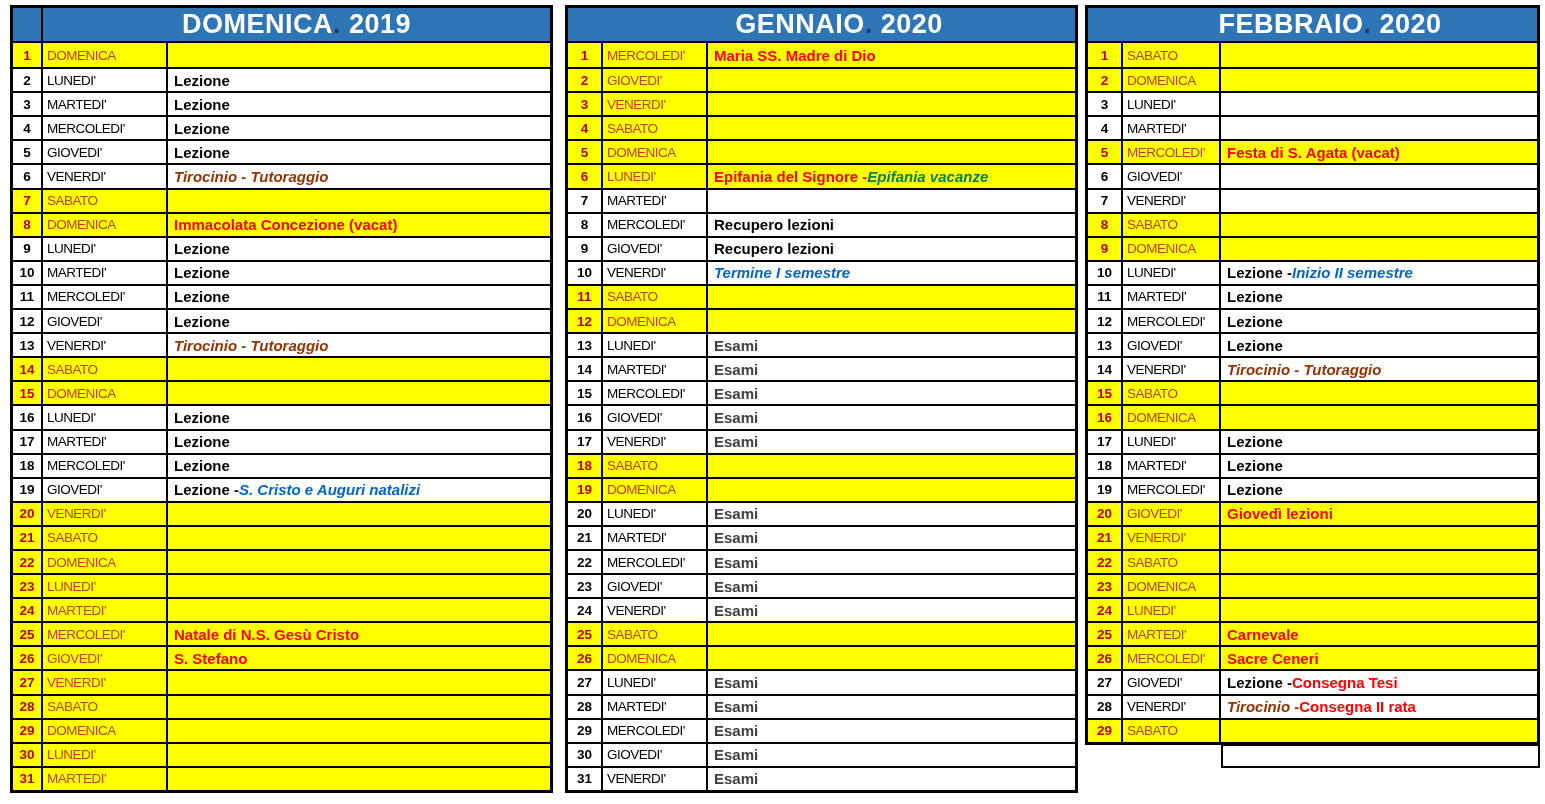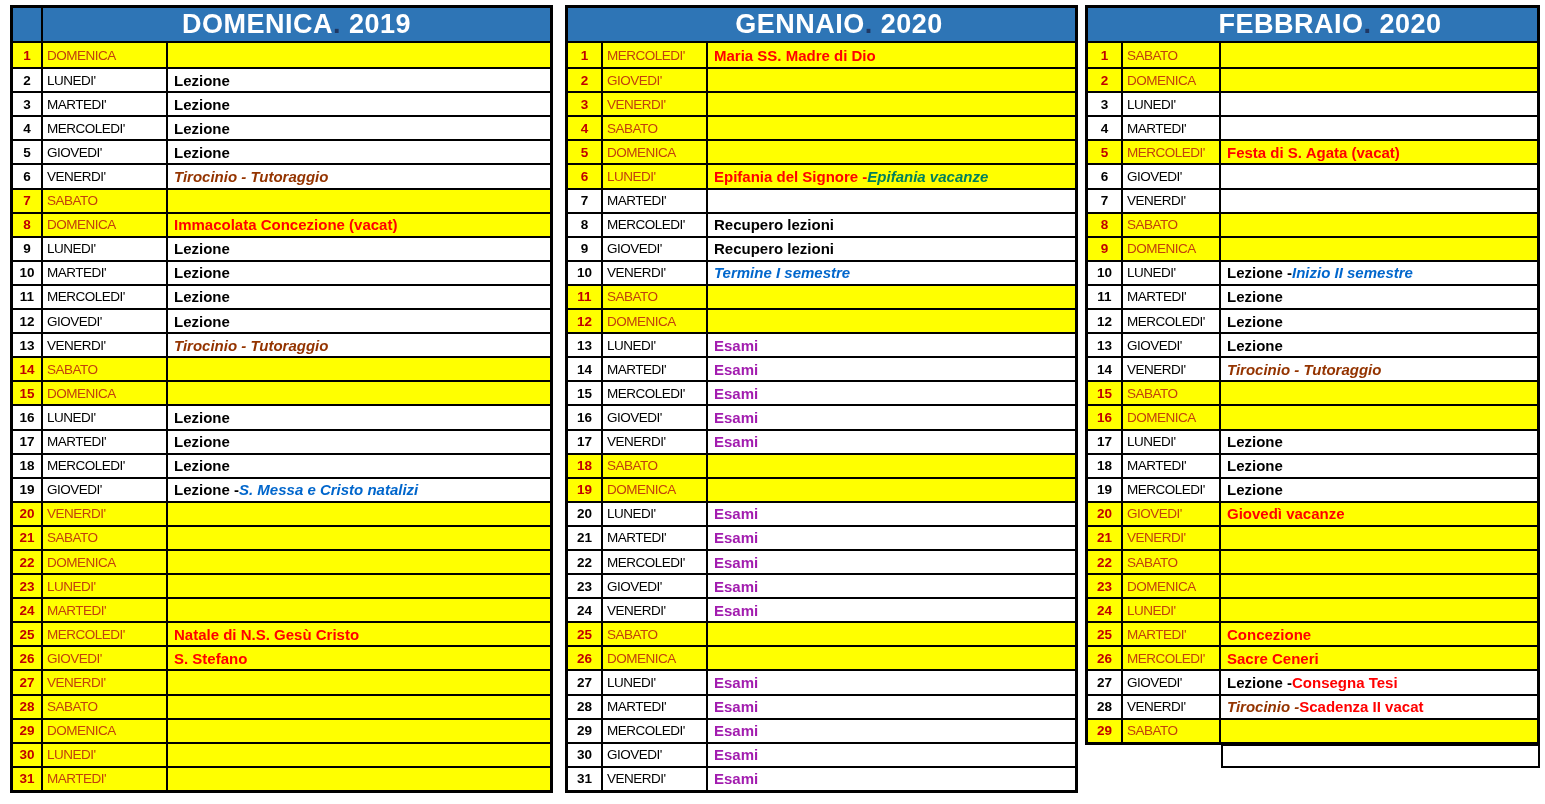--- a/index.html
+++ b/index.html
@@ -16,21 +16,21 @@
   .c-num{justify-content:center;font-weight:bold;font-size:13.5px;color:#000;border-right:2px solid #000;flex:0 0 auto;}
   .c-day{padding-left:4px;font-size:13.5px;letter-spacing:-0.5px;color:#000;border-right:2px solid #000;flex:0 0 auto;}
   .c-note{flex:1;padding-left:6px;font-weight:bold;font-size:15px;}
   .yellow{background:#ffff00;}
   .yellow .c-num{color:#c00000;}
   .yellow .c-day{color:#c2410c;}
   .sb{color:#000;}
   .sr{color:#ff0000;}
   .sw{color:#943400;font-style:italic;}
   .su{color:#0066cc;font-style:italic;}
-  .sg{color:#a21caf;}
+  .sg{color:#404040;}
   .st{color:#00805c;font-style:italic;}
   .extra-cell{position:absolute;background:#fff;border:2.5px solid #000;box-sizing:border-box;}
 </style>
 </head>
 <body>
 
 <div id="calendar-grid">
   <section class="month" style="left: 10px; width: 543px; top: 5px;">
     <div class="hdr split">
       <div class="hnum" style="width: 30px;"></div>
@@ -171,21 +171,21 @@
     <div class="cell c-note">
             <span class="sb">Lezione</span>
           </div>
   </div>
 
   <div class="row">
     <div class="cell c-num" style="width: 30px;">19</div>
     <div class="cell c-day" style="width: 125px;">GIOVEDI'</div>
     <div class="cell c-note">
             <span class="sb">Lezione - </span>
-            <span class="su">S. Messa e Cristo natalizi</span>
+            <span class="su">S. Cristo e Auguri natalizi</span>
           </div>
   </div>
 
   <div class="row yellow">
     <div class="cell c-num" style="width: 30px;">20</div>
     <div class="cell c-day" style="width: 125px;">VENERDI'</div>
   </div>
 
   <div class="row yellow">
     <div class="cell c-num" style="width: 30px;">21</div>
@@ -629,21 +629,21 @@
     <div class="cell c-day" style="width: 98px;">MERCOLEDI'</div>
     <div class="cell c-note">
             <span class="sb">Lezione</span>
           </div>
   </div>
 
   <div class="row yellow">
     <div class="cell c-num" style="width: 35px;">20</div>
     <div class="cell c-day" style="width: 98px;">GIOVEDI'</div>
     <div class="cell c-note">
-            <span class="sr">Giovedì vacanze</span>
+            <span class="sr">Giovedì lezioni</span>
           </div>
   </div>
 
   <div class="row yellow">
     <div class="cell c-num" style="width: 35px;">21</div>
     <div class="cell c-day" style="width: 98px;">VENERDI'</div>
     <div class="cell c-note"></div>
   </div>
 
   <div class="row yellow">
@@ -661,21 +661,21 @@
   <div class="row yellow">
     <div class="cell c-num" style="width: 35px;">24</div>
     <div class="cell c-day" style="width: 98px;">LUNEDI'</div>
     <div class="cell c-note"></div>
   </div>
 
   <div class="row yellow">
     <div class="cell c-num" style="width: 35px;">25</div>
     <div class="cell c-day" style="width: 98px;">MARTEDI'</div>
     <div class="cell c-note">
-            <span class="sr">Concezione</span>
+            <span class="sr">Carnevale</span>
           </div>
   </div>
 
   <div class="row yellow">
     <div class="cell c-num" style="width: 35px;">26</div>
     <div class="cell c-day" style="width: 98px;">MERCOLEDI'</div>
     <div class="cell c-note">
             <span class="sr">Sacre Ceneri</span>
           </div>
   </div>
@@ -687,21 +687,21 @@
             <span class="sb">Lezione - </span>
             <span class="sr">Consegna Tesi</span>
           </div>
   </div>
 
   <div class="row">
     <div class="cell c-num" style="width: 35px;">28</div>
     <div class="cell c-day" style="width: 98px;">VENERDI'</div>
     <div class="cell c-note">
             <span class="sw">Tirocinio - </span>
-            <span class="sr">Scadenza II vacat</span>
+            <span class="sr">Consegna II rata</span>
           </div>
   </div>
 
   <div class="row yellow">
     <div class="cell c-num" style="width: 35px;">29</div>
     <div class="cell c-day" style="width: 98px;">SABATO</div>
     <div class="cell c-note"></div>
   </div>
 </div>
   </section>

